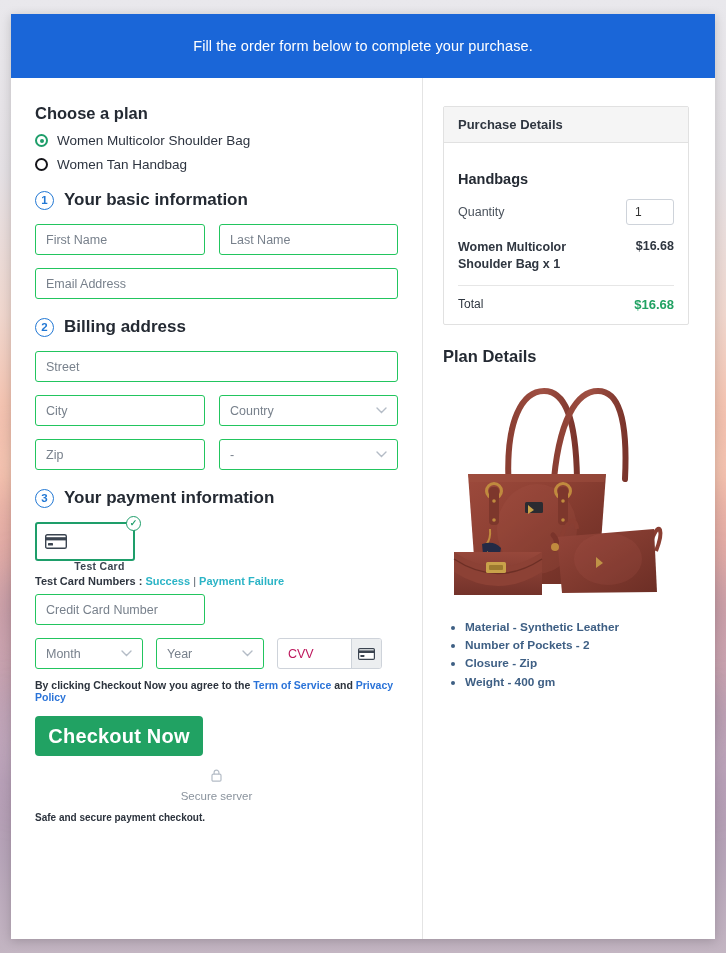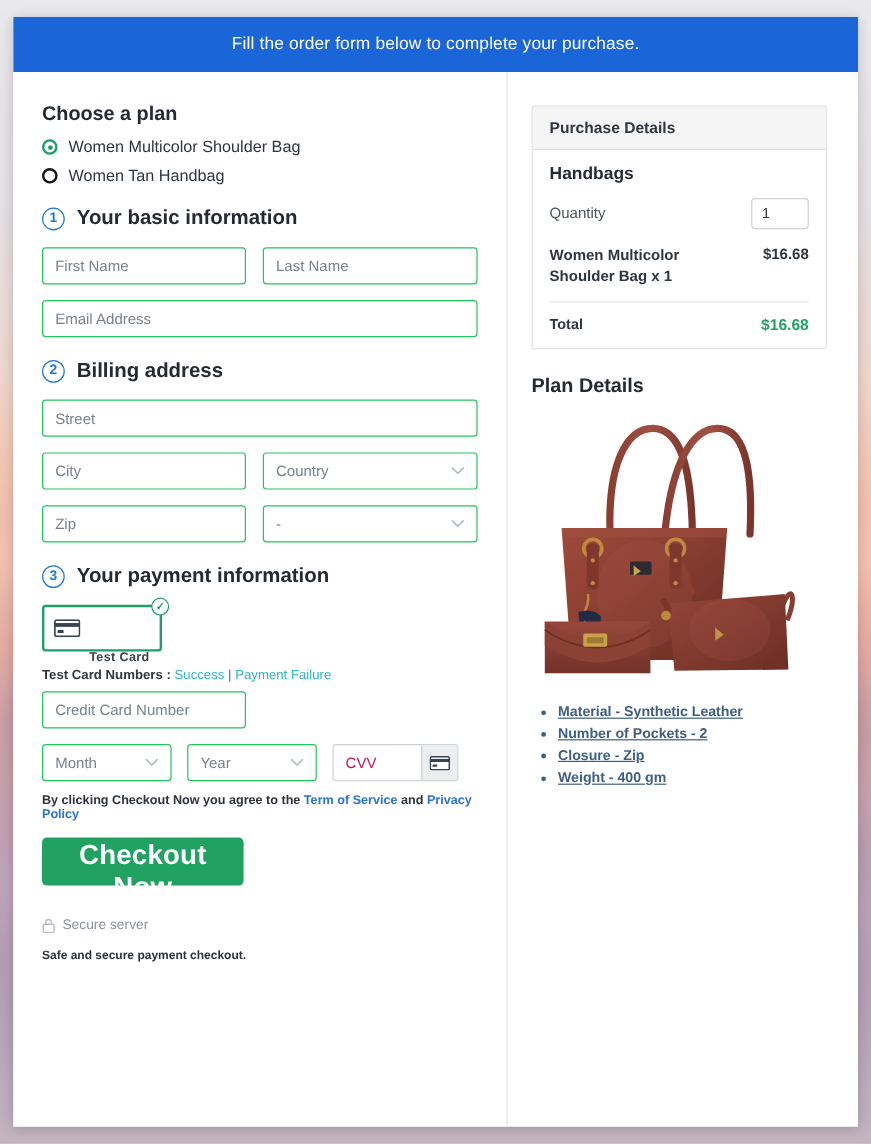--- a/index.html
+++ b/index.html
@@ -46,21 +46,21 @@
     position: absolute;
     left: 11px; top: 14px;
     width: 704px; height: 925px;
     background: #ffffff;
     box-shadow: 0 2px 10px rgba(0,0,0,.18);
     overflow: hidden;
     display: flex;
     flex-direction: column;
   }
   .banner {
-    height: 46px;
+    height: 64px;
     background: #1a66d8;
     color: #ffffff;
     display: flex;
     align-items: center;
     justify-content: center;
     font-size: 14.5px;
     letter-spacing: .1px;
   }
   .body-cols {
     flex: 1;
@@ -198,21 +198,21 @@
     line-height: 1;
   }
   .tc-icon svg { display: block; }
 
   .testnums {
     font-size: 11px;
     font-weight: 700;
     color: #2f3640;
     margin-bottom: 7px;
   }
-  .testnums a { color: #2bb4c6; text-decoration: none; font-weight: 400; margin-top: 48px; }
+  .testnums a { color: #2bb4c6; text-decoration: none; font-weight: 700; margin-top: 48px; }
   .testnums .sep { color: #555e68; font-weight: 400; }
 
   .cc-row { display: flex; gap: 13px; align-items: center; }
   .mini { width: 108px; flex: 0 0 108px; }
   .cvvwrap {
     display: flex; align-items: stretch;
     width: 105px; flex: 0 0 105px;
     border: 1px solid #ced3da;
     border-radius: 3px;
     height: 31px;
@@ -237,31 +237,32 @@
     margin: 10px 0 13px 0;
   }
   .terms a { color: #2a73d8; text-decoration: none; font-weight: 700; }
 
   .checkout-btn {
     width: 168px; height: 40px;
     background: #21a263;
     color: #fff;
     border: none;
     border-radius: 4px;
-    font-size: 23px;
+    font-size: 20px;
     font-weight: 600;
     font-family: "Liberation Sans", sans-serif;
     cursor: pointer;
     letter-spacing: .2px;
   }
   .secure {
-    display: flex; align-items: flex-start; gap: 6px;
+    display: flex; align-items: center; gap: 6px;
     margin: 13px 0 10px 0;
     font-size: 11.5px;
     color: #8a939d;
+    flex-direction: column;
   }
   .safe {
     font-size: 10px;
     font-weight: 700;
     color: #2c333d;
   }
 
   
   .purchase-box {
     border: 1px solid #e1e1e1;
@@ -276,20 +277,21 @@
     font-size: 13px;
     font-weight: 600;
     color: #2f3640;
   }
   .pb-body { padding: 12px 14px 12px 14px; }
   .pb-title {
     font-size: 14.5px;
     font-weight: 700;
     color: #242a33;
     margin-bottom: 12px;
+    margin-top: 16px;
   }
   .qty-row {
     display: flex; align-items: center; justify-content: space-between;
     margin-bottom: 14px;
   }
   .qty-lbl { font-size: 12.5px; color: #4a525c; }
   .qty-input {
     width: 48px; height: 26px;
     border: 1px solid #ced3da;
     border-radius: 3px;
@@ -307,42 +309,41 @@
   }
   .item-name {
     font-size: 12.5px; font-weight: 600; color: #2f3640; line-height: 1.35;
     max-width: 120px;
   }
   .item-price { font-size: 12.5px; font-weight: 700; color: #2f3640; white-space: nowrap; }
   .total-row {
     display: flex; justify-content: space-between; align-items: center;
     padding-top: 11px;
   }
-  .total-lbl { font-size: 12px; font-weight: 700; color: #2f3640; }
+  .total-lbl { font-size: 12px; font-weight: 400; color: #2f3640; }
   .total-val { font-size: 13px; font-weight: 700; color: #21a263; }
 
   .plan-details-title {
     font-size: 16.5px;
     font-weight: 700;
     color: #242a33;
     margin: 0 0 12px 0;
   }
   .product-img {
     width: 100%;
     height: 230px;
     display: flex; align-items: center; justify-content: center;
     margin-bottom: 10px;
   }
   .features { margin: 0; padding-left: 22px; }
   .features li {
     font-size: 11.8px;
     font-weight: 700;
     color: #3e5f84;
     line-height: 1.55;
-    text-decoration: underline;
   }
 </style>
 </head>
 <body>
 
 <div class="bg-streak bg-s1"></div>
 <div class="bg-streak bg-s2"></div>
 <div class="bg-streak bg-s3"></div>
 <div class="bg-dark"></div>
 

